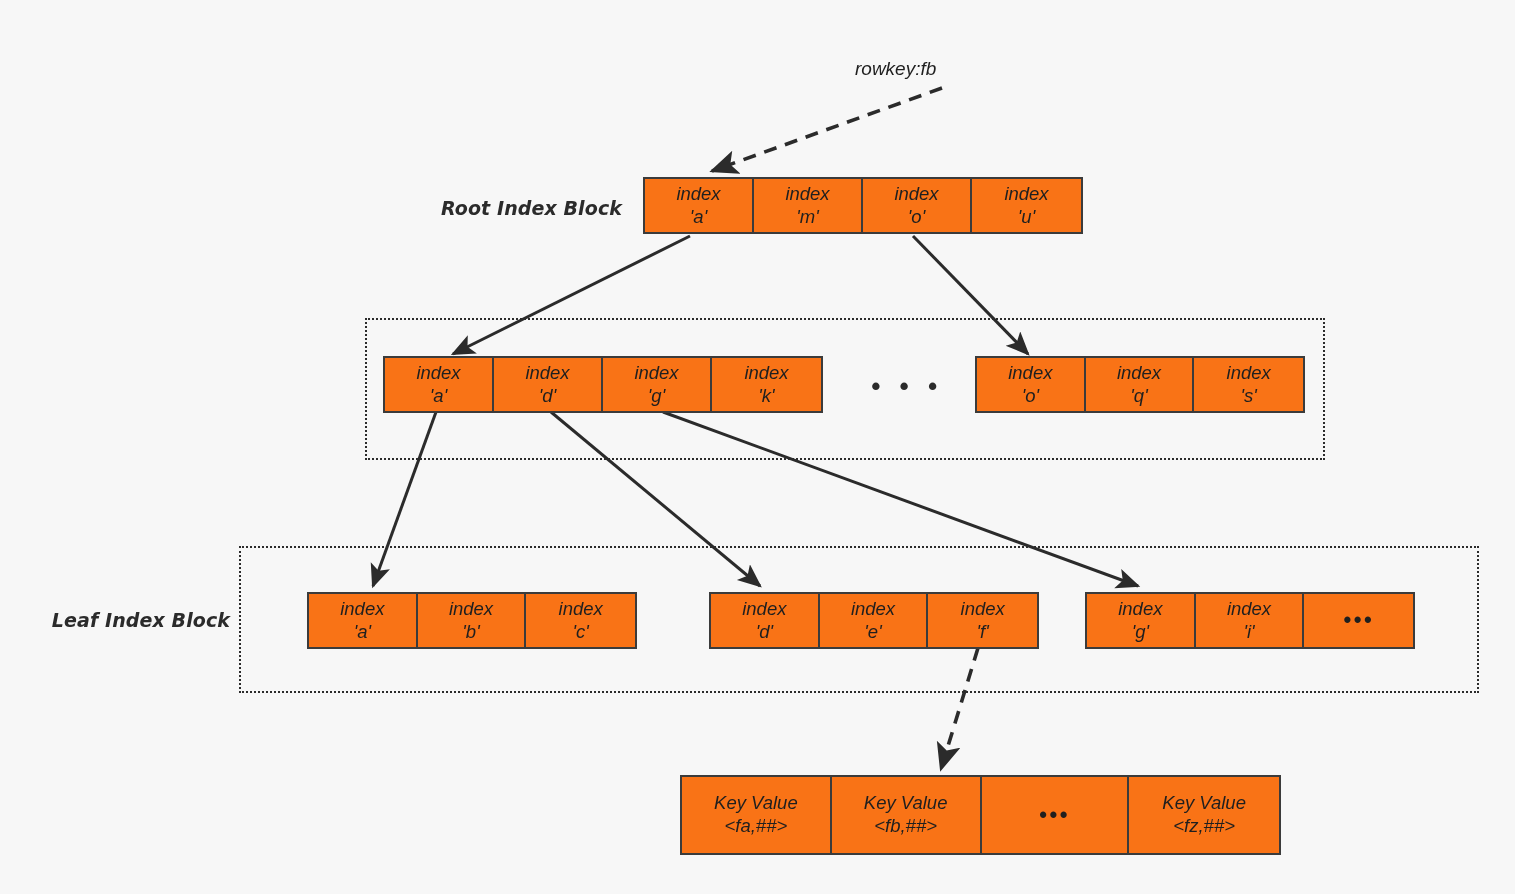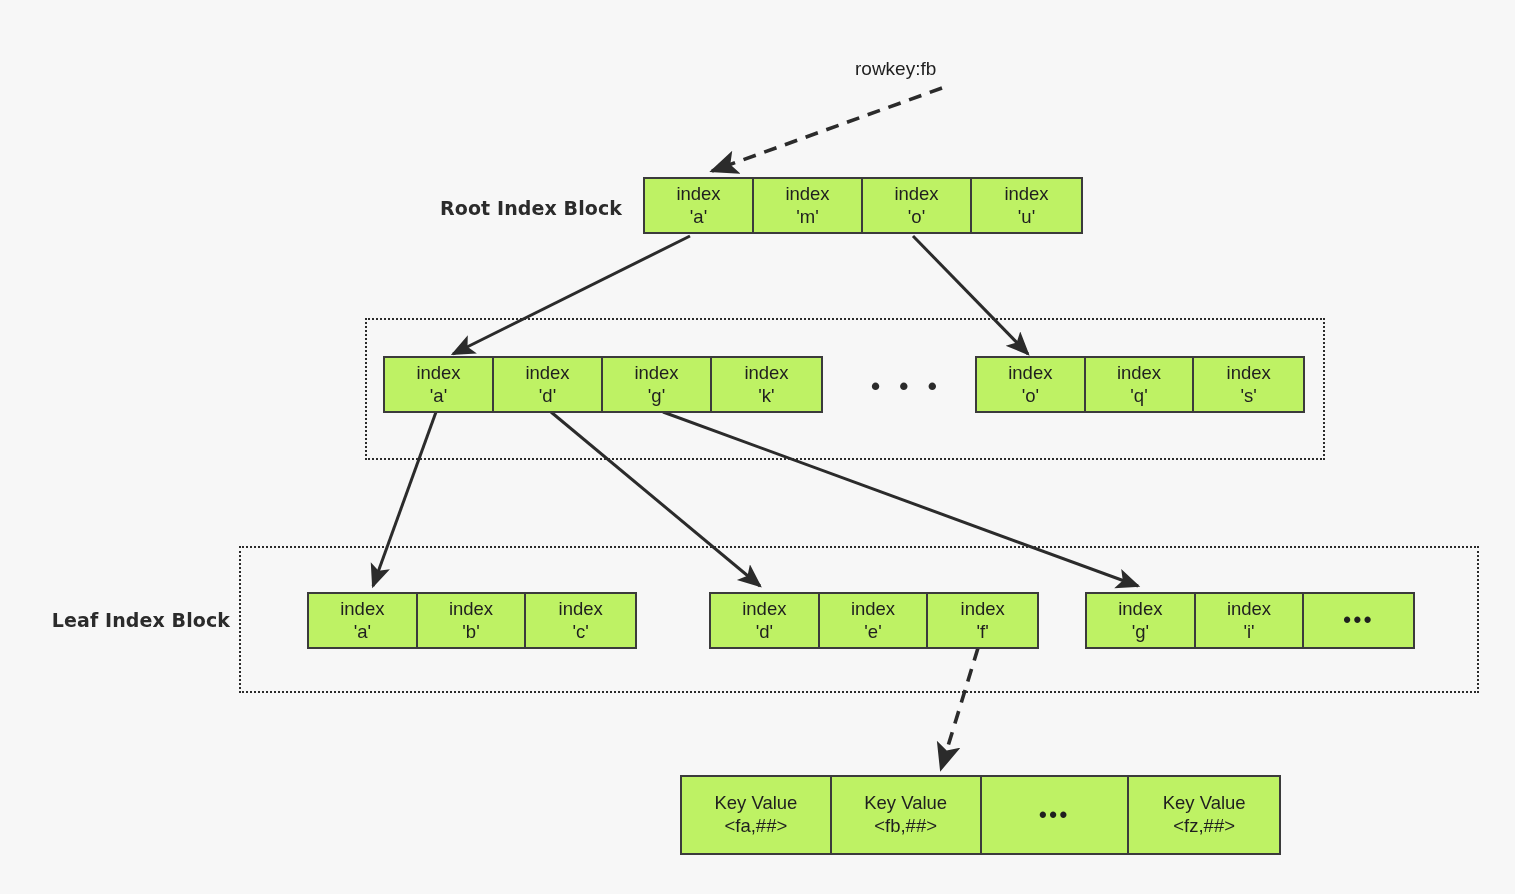--- a/index.html
+++ b/index.html
@@ -10,20 +10,21 @@
   body {
     font-family: "Liberation Sans", sans-serif;
     -webkit-font-smoothing: antialiased;
   }
   #canvas {
     position: relative;
     width: 1479px;
     height: 894px;
     background: #f7f7f7;
     overflow: hidden;
+    font-style: italic;
   }
   svg.edges {
     position: absolute;
     left: 0;
     top: 0;
     width: 1515px;
     height: 894px;
     pointer-events: none;
   }
   .row-label {
@@ -53,21 +54,21 @@
   .cell {
     box-sizing: border-box;
     border-right: 2.5px solid #3b3b3b;
     display: flex;
     flex-direction: column;
     align-items: center;
     justify-content: center;
     font-size: 18.5px;
     color: #1f1f1f;
     line-height: 1.22;
-    background: #bef264;
+    background: #f97316;
   }
   .cell:last-child { border-right: none; }
   .cell .l1, .cell .l2 { display: block; }
   .cell.dots {
     font-size: 22px;
     letter-spacing: 2.5px;
     font-weight: 700;
   }
   .ellipsis-free {
     position: absolute;

